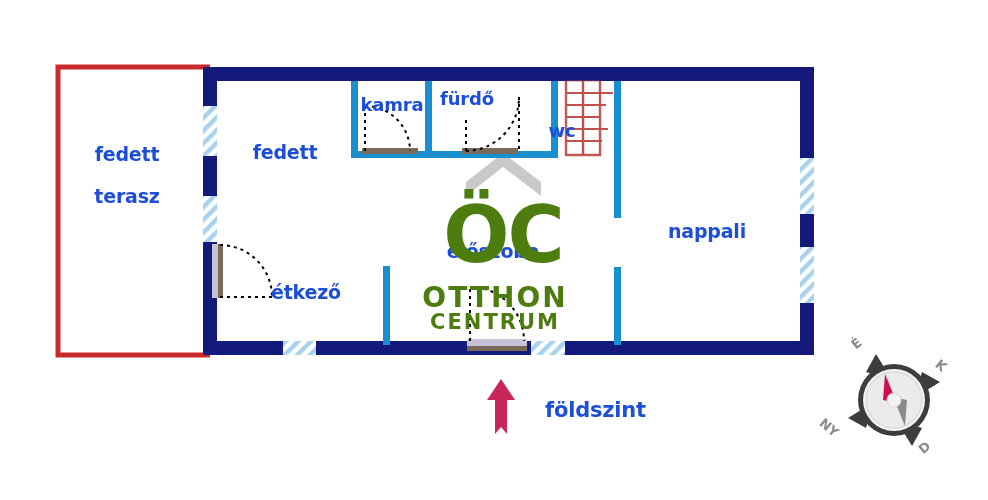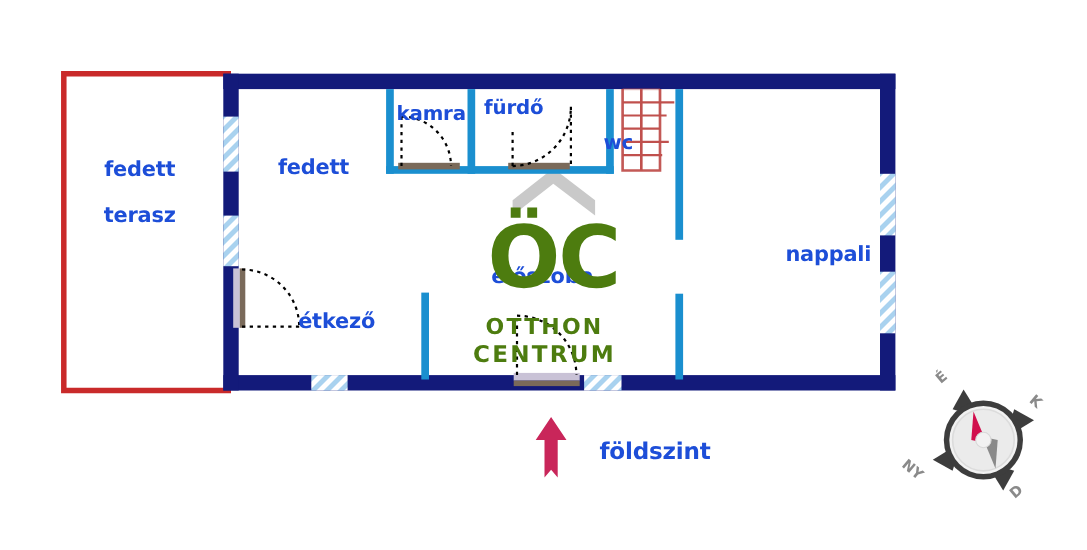--- a/index.html
+++ b/index.html
@@ -173,26 +173,26 @@
     <circle cx="0" cy="0" r="7" fill="#f2f2f2" stroke="#d8d8d8" stroke-width="1"></circle>
   </g>
 </svg>
 
 <div class="lbl center" style="left:127px; top:154px;">fedett</div>
 <div class="lbl center" style="left:127px; top:196px;">terasz</div>
 <div class="lbl center" style="left:285px; top:152px;">fedett</div>
 <div class="lbl center sm" style="left:392px; top:104px;">kamra</div>
 <div class="lbl center sm" style="left:467px; top:98px;">fürdő</div>
 <div class="lbl center sm" style="left:535px; top:130px;margin-left:27px;">wc</div>
-<div class="lbl center" style="left:707px; top:231px;margin-left:46px;">nappali</div>
+<div class="lbl center" style="left:707px; top:231px;">nappali</div>
 <div class="lbl center" style="left:493px; top:251px;">előszoba</div>
 <div class="lbl center" style="left:285px; top:292px;margin-left:21px;">étkező</div>
 
 <div class="wmk" style="left:503px; top:235px; transform:translate(-50%,-50%); font-size:78px; letter-spacing:-2px;">ÖC</div>
-<div class="wmk" style="left:495px; top:297px; transform:translate(-50%,-50%); font-size:20px;">OTTHON</div>
+<div class="wmk" style="left:495px; top:297px; transform:translate(-50%,-50%); font-size:28px;">OTTHON</div>
 <div class="wmk" style="left:495px; top:322px; transform:translate(-50%,-50%); font-size:21px;">CENTRUM</div>
 
 <div class="lbl" style="left:545px; top:398px; font-size:21px;">földszint</div>
 
 <div class="compass-letter" style="left:852px; top:336px; transform:rotate(-40deg);">É</div>
 <div class="compass-letter" style="left:936px; top:358px; transform:rotate(40deg);">K</div>
 <div class="compass-letter" style="left:919px; top:440px; transform:rotate(-40deg);">D</div>
 <div class="compass-letter" style="left:819px; top:420px; transform:rotate(40deg);">NY</div>
 
 </body></html>

